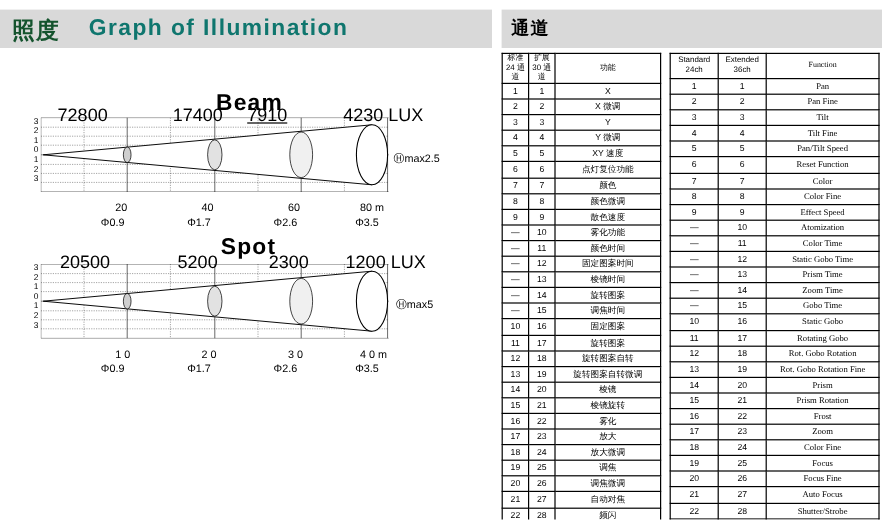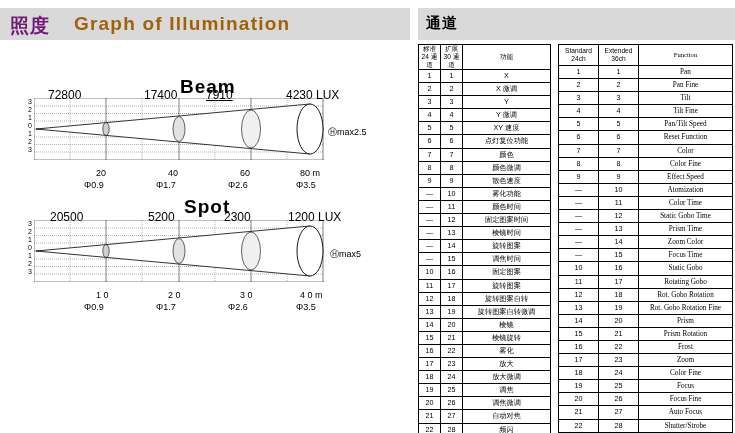--- a/index.html
+++ b/index.html
@@ -8,28 +8,28 @@
     background:#ffffff;
     font-family:"Liberation Sans", sans-serif;
     position:relative;
     overflow:hidden;
   }
   .page{position:relative;width:735px;height:433px;}
 
   
   .left{position:absolute;left:0;top:0;width:410px;height:433px;}
   .hdr{position:absolute;left:0;top:8px;width:410px;height:32px;background:#d9d9d9;}
-  .hdr-cn{position:absolute;left:10px;top:13px;font-size:19px;font-weight:bold;color:#701a75;letter-spacing:1px;}
-  .hdr-en{position:absolute;left:74px;top:13px;font-size:19px;font-weight:bold;color:#a16207;letter-spacing:1.2px;}
+  .hdr-cn{position:absolute;left:10px;top:13px;font-size:19px;font-weight:bold;color:#14532d;letter-spacing:1px;}
+  .hdr-en{position:absolute;left:74px;top:13px;font-size:19px;font-weight:bold;color:#0f766e;letter-spacing:1.2px;}
 
   .graph-title{position:absolute;font-size:19px;font-weight:bold;color:#000;letter-spacing:1px;}
   .t-beam{left:180px;top:76px;}
   .t-spot{left:184px;top:196px;}
 
-  .lux{position:absolute;font-size:12px;color:#000;}
+  .lux{position:absolute;font-size:15px;color:#000;}
   .dim{position:absolute;font-size:9px;color:#000;}
   .axislabel{position:absolute;font-size:7px;color:#000;text-align:right;width:10px;}
   .angle{position:absolute;font-size:9px;color:#000;}
 
   .cone-wrap{position:absolute;}
   svg{display:block;}
 
   
   .right{position:absolute;left:418px;top:0;width:317px;height:433px;padding-left:16px;}
   .rhdr{position:absolute;left:0;top:8px;width:317px;height:32px;background:#d9d9d9;}
@@ -416,26 +416,26 @@
             <td class="fn">Static Gobo Time</td>
           </tr>
           <tr>
             <td>—</td>
             <td>13</td>
             <td class="fn">Prism Time</td>
           </tr>
           <tr>
             <td>—</td>
             <td>14</td>
-            <td class="fn">Zoom Color</td>
+            <td class="fn">Zoom Time</td>
           </tr>
           <tr>
             <td>—</td>
             <td>15</td>
-            <td class="fn">Focus Time</td>
+            <td class="fn">Gobo Time</td>
           </tr>
           <tr>
             <td>10</td>
             <td>16</td>
             <td class="fn">Static Gobo</td>
           </tr>
           <tr>
             <td>11</td>
             <td>17</td>
             <td class="fn">Rotating Gobo</td>

